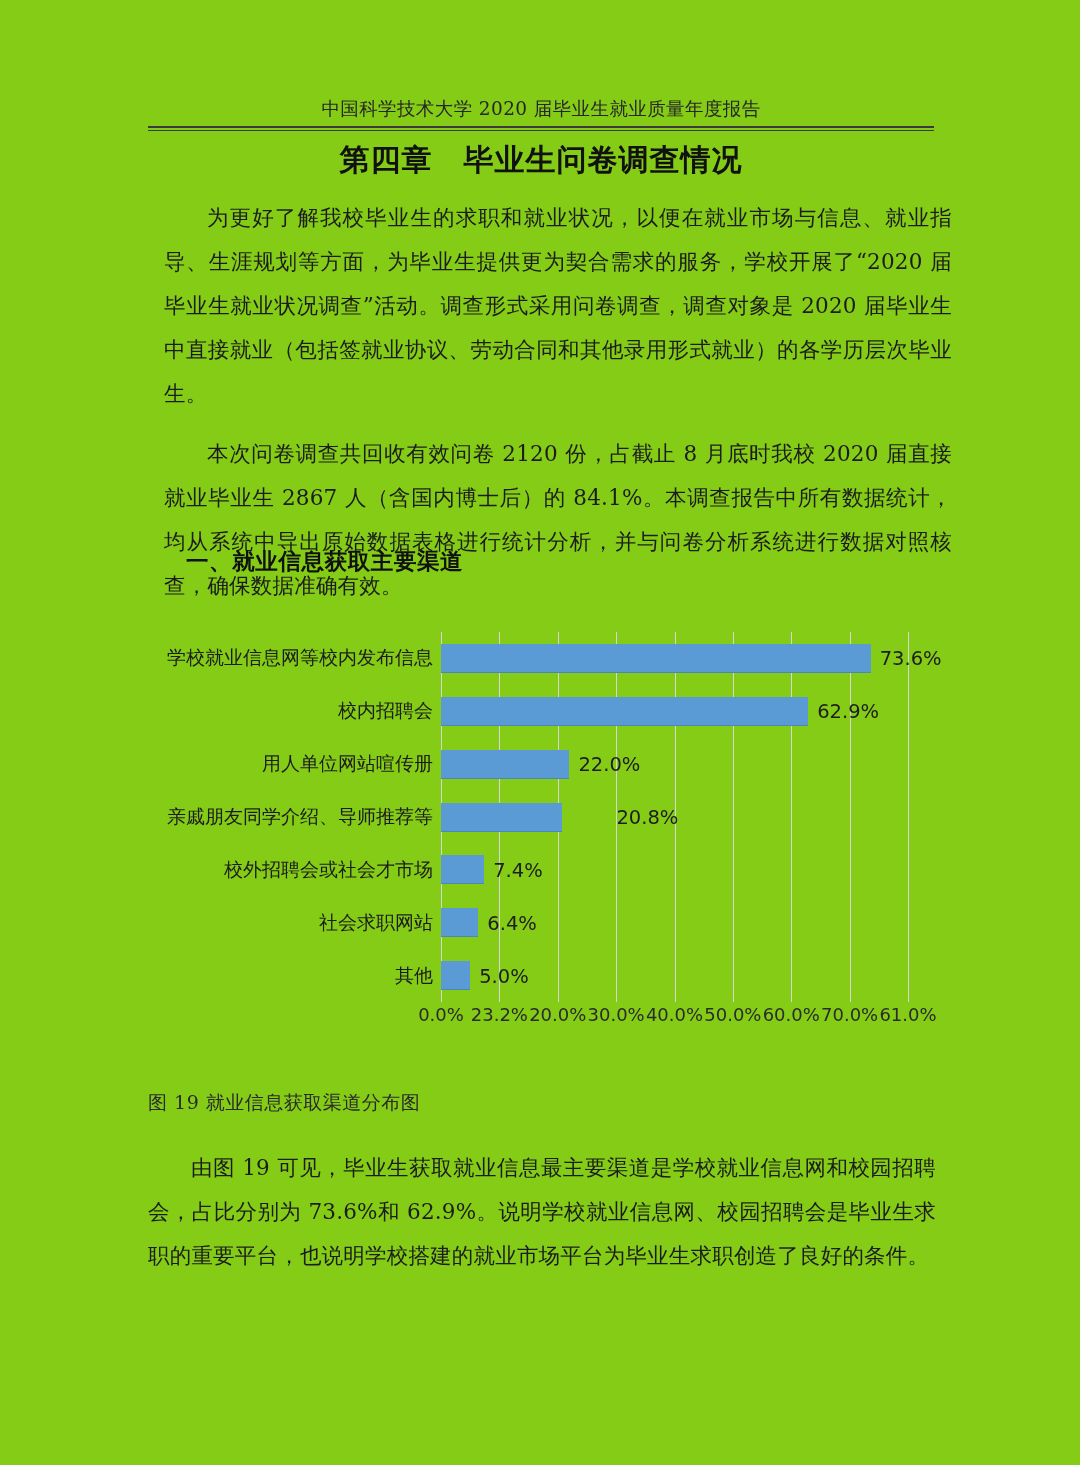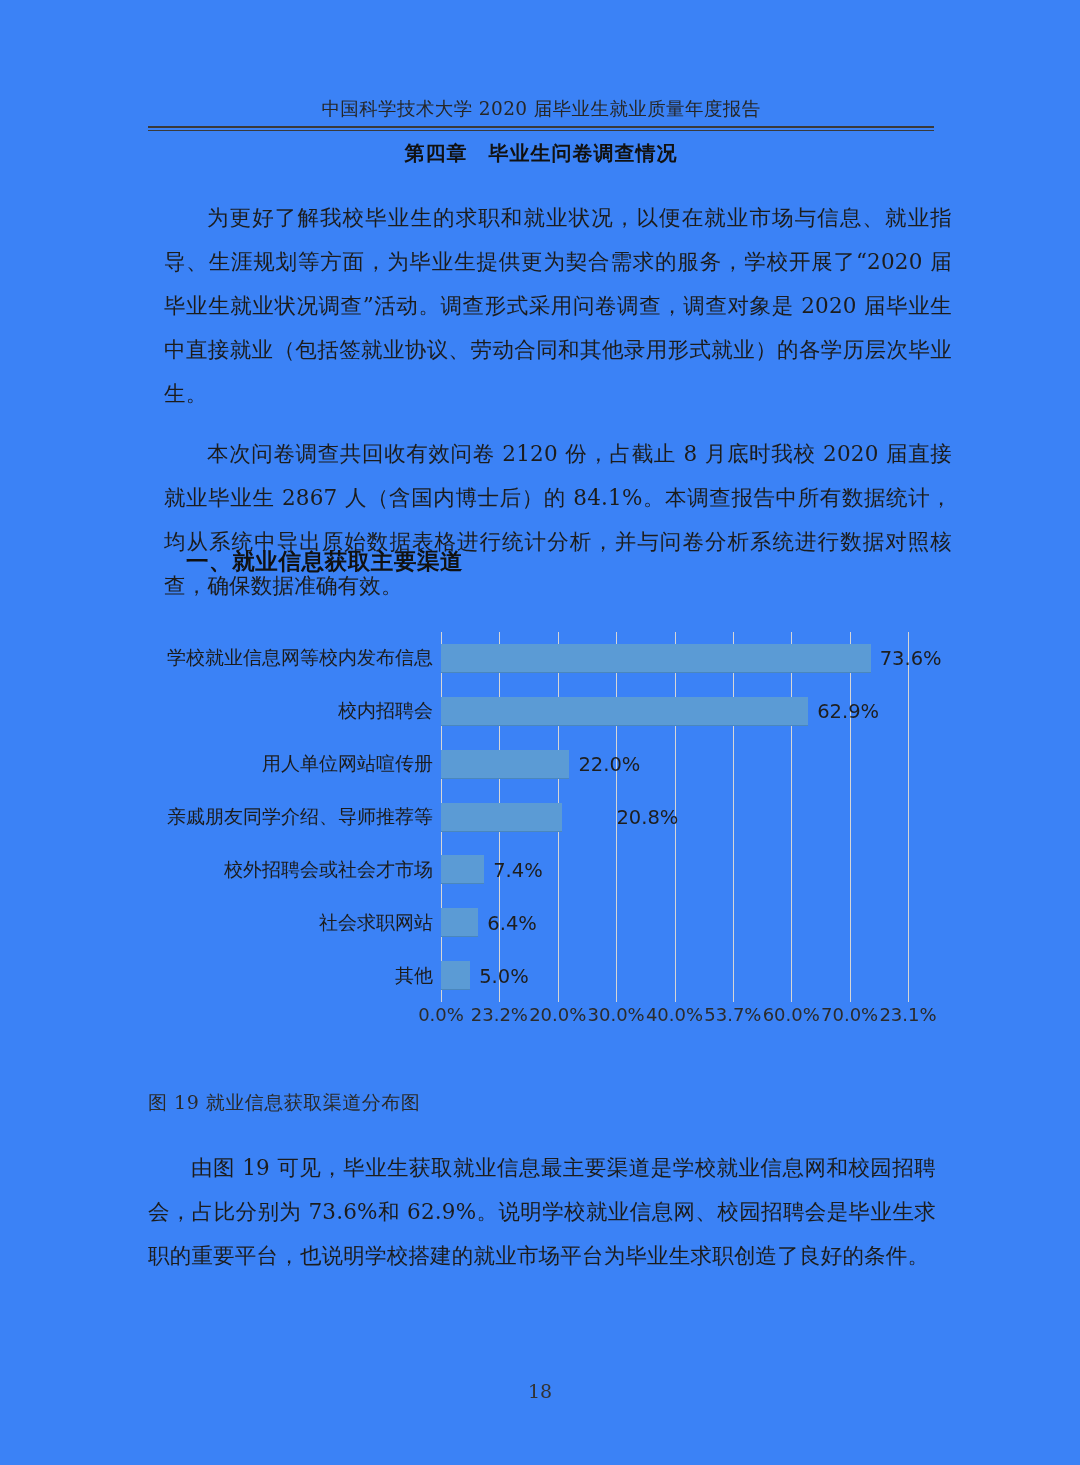--- a/index.html
+++ b/index.html
@@ -12,21 +12,21 @@
     height: 1465px;
     position: relative;
     font-family: "DejaVu Serif", "Liberation Serif", serif;
     color: #1a1a1a;
     overflow: hidden;
   }
 
   .page {
     position: absolute;
     inset: 0;
-    background: #3b82f6;
+    background: #84cc16;
   }
 
   
   .header-wrap {
     position: absolute;
     left: 148px;
     top: 96px;
     width: 786px;
   }
   .header-text {
@@ -44,21 +44,21 @@
     height: 2px;
   }
 
   
   .chapter-title {
     position: absolute;
     left: 148px;
     top: 140px;
     width: 786px;
     text-align: center;
-    font-size: 20px;
+    font-size: 30px;
     font-weight: bold;
     letter-spacing: 1px;
     color: #111;
     font-family: Liberation Serif, serif;
     white-space: nowrap;
   }
 
   
   .body-col {
     position: absolute;
@@ -282,29 +282,28 @@
               <div class="bar-value" style="left: 38.1875px;">5.0%</div>
             </div>
           </div>
       </div>
       <div class="xaxis" id="xaxis">
           <div class="xtick" style="left: 0px;">0.0%</div>
           <div class="xtick" style="left: 58.375px;">23.2%</div>
           <div class="xtick" style="left: 116.75px;">20.0%</div>
           <div class="xtick" style="left: 175.125px;">30.0%</div>
           <div class="xtick" style="left: 233.5px;">40.0%</div>
-          <div class="xtick" style="left: 291.875px;">53.7%</div>
+          <div class="xtick" style="left: 291.875px;">50.0%</div>
           <div class="xtick" style="left: 350.25px;">60.0%</div>
           <div class="xtick" style="left: 408.625px;">70.0%</div>
-          <div class="xtick" style="left: 467px;">23.1%</div>
+          <div class="xtick" style="left: 467px;">61.0%</div>
         </div>
     </div>
   </div>
 
   <div class="fig-caption">图 19  就业信息获取渠道分布图</div>
 
   <div class="closing">
     <p class="para">由图 19 可见，毕业生获取就业信息最主要渠道是学校就业信息网和校园招聘会，占比分别为 73.6%和 62.9%。说明学校就业信息网、校园招聘会是毕业生求职的重要平台，也说明学校搭建的就业市场平台为毕业生求职创造了良好的条件。</p>
   </div>
 
-  <div class="page-number">18</div>
 
 </div>
 
 </body></html>

